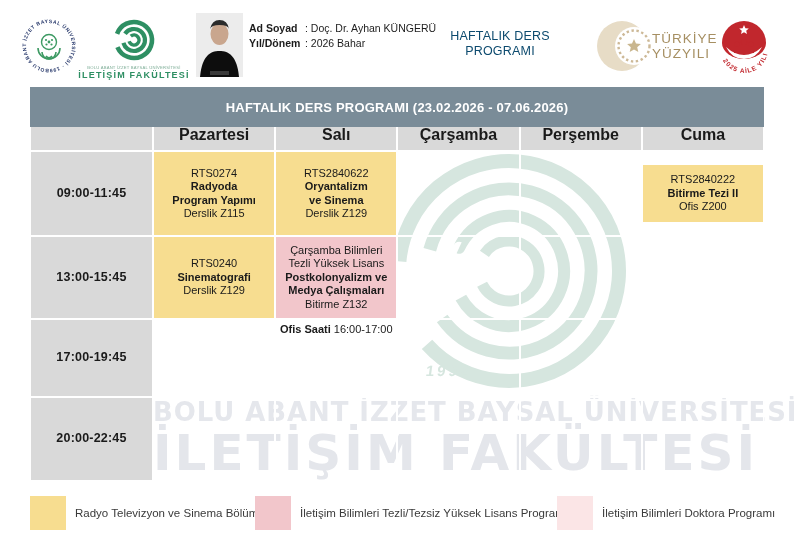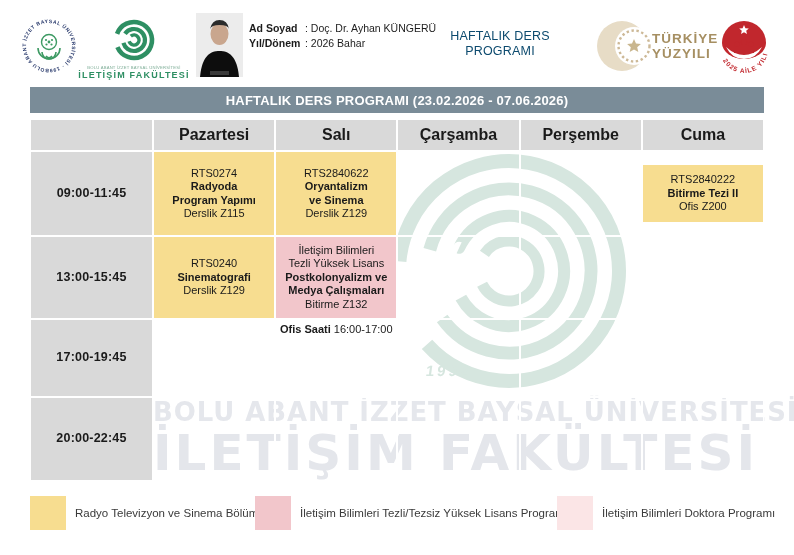--- a/index.html
+++ b/index.html
@@ -15,24 +15,24 @@
   .fac-logo { position:absolute; left:88px; top:18px; width:92px; height:62px;
               display:flex; flex-direction:column; align-items:center; }
   .fac-logo .t1 { font-size:4.2px; color:#7fae98; letter-spacing:.2px; white-space:nowrap; margin-top:1px; }
   .fac-logo .t2 { font-size:9px; font-weight:700; color:#2e8f63; letter-spacing:1.2px; white-space:nowrap; }
   .photo { position:absolute; left:196px; top:13px; width:47px; height:64px; }
   .info { position:absolute; left:249px; top:21px; font-size:10.5px; color:#1c1c1c; line-height:14.5px; }
   .info .lab { display:inline-block; width:56px; font-weight:700; }
   .ctitle { position:absolute; left:436px; top:29px; width:128px; text-align:center;
             font-size:12.5px; font-weight:400; color:#0c4a6e; line-height:15px; letter-spacing:.2px; }
   .tyuz { position:absolute; left:594px; top:16px; display:flex; align-items:center; }
-  .tyuz .txt { font-size:13.5px; font-weight:700; color:#a68f62; letter-spacing:1px; line-height:15px; margin-left:-14px; }
+  .tyuz .txt { font-size:13.5px; font-weight:400; color:#a68f62; letter-spacing:1px; line-height:15px; margin-left:-14px; }
   .aile { position:absolute; left:712px; top:13px; width:64px; height:66px; }
   
-  .titlebar { position:absolute; left:30px; top:87px; width:734px; height:26px;
+  .titlebar { position:absolute; left:30px; top:87px; width:734px; height:40px;
               background:#7a8c98; color:#fff; font-weight:700; font-size:13px;
               display:flex; align-items:center; justify-content:center; z-index:3; letter-spacing:.2px; }
   
   .wm { position:absolute; inset:0; z-index:1; pointer-events:none; }
   .wm-spiral { position:absolute; left:383px; top:148px; }
   .wm-year { position:absolute; left:426px; top:362px; font-size:15px; font-weight:700;
              color:#d6e6df; letter-spacing:3px; transform:skewX(-8deg); }
   .wm-l1 { position:absolute; left:153px; top:396px; font-family:"DejaVu Sans", sans-serif;
            font-weight:700; font-size:27px; color:#e5e7ec; letter-spacing:1px; white-space:nowrap;
            transform:scaleX(.96); transform-origin:left; }
@@ -203,21 +203,21 @@
           <div class="ln">Ofis Z200</div>
         </div>
       </div>
       <div class="cell gray time">13:00-15:45</div>
       <div class="cell yellow">
         <div class="ln">RTS0240</div>
         <div class="ln b">Sinematografi</div>
         <div class="ln">Derslik Z129</div>
       </div>
       <div class="cell pink">
-        <div class="ln">İletişim Bilimleri</div>
+        <div class="ln">Çarşamba Bilimleri</div>
         <div class="ln">Tezli Yüksek Lisans</div>
         <div class="ln b">Postkolonyalizm ve</div>
         <div class="ln b">Medya Çalışmaları</div>
         <div class="ln">Bitirme Z132</div>
       </div>
       <div class="cell"></div>
       <div class="cell"></div>
       <div class="cell"></div>
       <div class="cell gray time">17:00-19:45</div>
       <div class="cell"></div>

